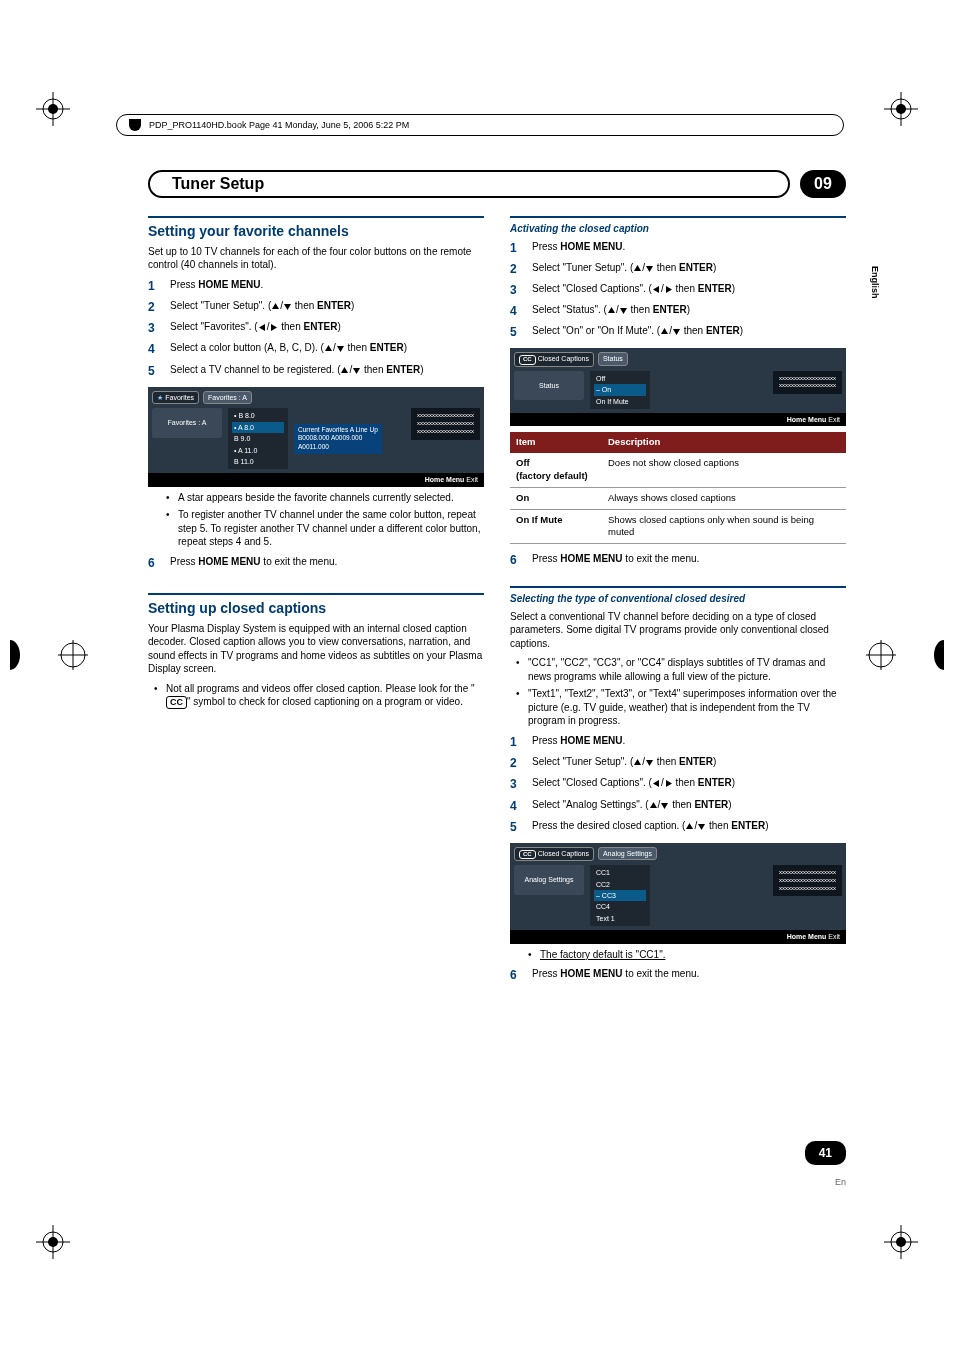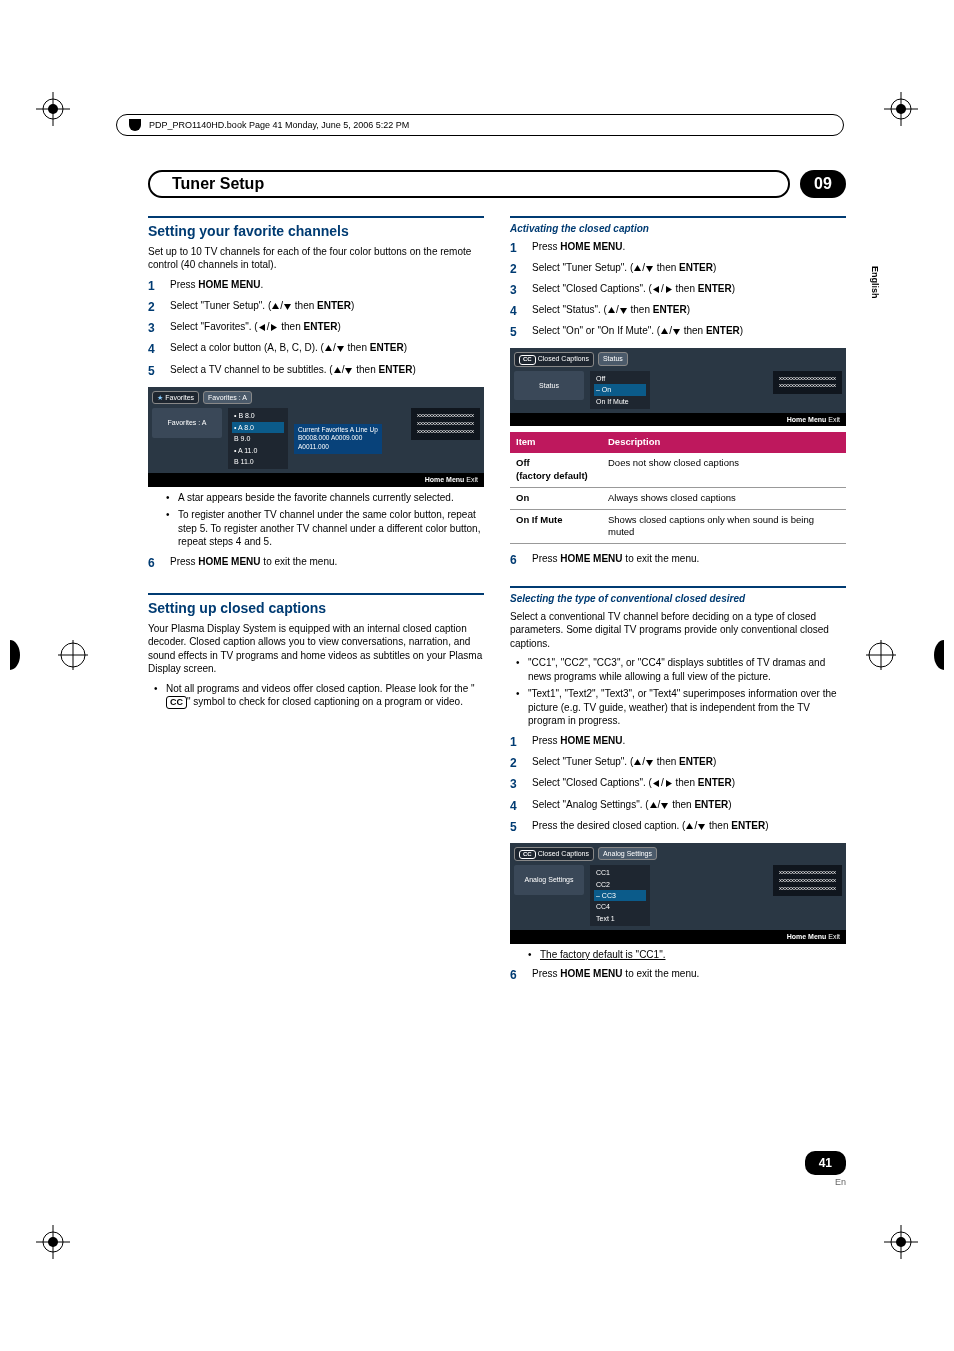--- a/index.html
+++ b/index.html
@@ -58,29 +58,29 @@
   .crumb.active { background:#4b5a6a; }
   .osd-row { display:flex; align-items:flex-start; gap:6px; margin-top:4px; }
   .osd-left { width:70px; text-align:center; background:#3a4858; padding:10px 2px; border-radius:2px; }
   .osd-list { background:#1e2630; padding:2px 4px; min-width:60px; }
   .osd-list div { padding:1px 2px; }
   .osd-list .sel { background:#0b5b8a; }
   .osd-right { margin-left:auto; background:#10161e; padding:4px 6px; font-size:6px; line-height:1.3; }
   .osd-mid { background:#08427a; padding:2px 4px; font-size:6.5px; align-self:center; }
 
   table.desc { width:100%; border-collapse:collapse; font-size:9.5px; margin:6px 0 8px 0; }
-  table.desc th { background:#be185d; color:#fff; text-align:left; padding:4px 6px; font-weight:bold; }
+  table.desc th { background:#7f1d1d; color:#fff; text-align:left; padding:4px 6px; font-weight:bold; }
   table.desc td { padding:4px 6px; border-bottom:1px solid #999; vertical-align:top; }
   table.desc td.k { font-weight:bold; width:92px; }
 
   .side-tab { position:absolute; right:-34px; top:96px; font-size:9px; font-weight:bold; writing-mode:vertical-rl; }
 
   .pagefoot { position:absolute; right:0; bottom:-6px; text-align:right; }
   .pagefoot .pn { display:inline-block; background:#000; color:#fff; border-radius:10px; padding:5px 14px; font-weight:bold; font-size:12px; }
-  .pagefoot .lang { font-size:9px; color:#666; margin-top:2px; }
+  .pagefoot .lang { font-size:9px; color:#666; margin-top:12px; }
 
   .cc-sym { display:inline-block; border:1.5px solid #000; border-radius:3px; padding:0 3px; font-weight:bold; font-size:9px; line-height:1.2; }
 
   .underline { text-decoration: underline; }
 </style>
 </head>
 <body>
 <div class="page">
 
 <div class="halfdisc l"></div>
@@ -169,21 +169,21 @@
         <li>
               <span class="num">4</span>
               <span class="txt"><span>Select a color button (A, B, C, D). (</span><svg class="arrow" width="9" height="9">
                   <path d="M4.5 1 L8 7 L1 7 Z" fill="#000"></path>
                 </svg>/<svg class="arrow" width="9" height="9">
                   <path d="M4.5 8 L8 2 L1 2 Z" fill="#000"></path>
                 </svg><span> then </span><span class="b">ENTER</span><span>)</span></span>
             </li>
         <li>
               <span class="num">5</span>
-              <span class="txt"><span>Select a TV channel to be subtitles. (</span><svg class="arrow" width="9" height="9">
+              <span class="txt"><span>Select a TV channel to be registered. (</span><svg class="arrow" width="9" height="9">
                   <path d="M4.5 1 L8 7 L1 7 Z" fill="#000"></path>
                 </svg>/<svg class="arrow" width="9" height="9">
                   <path d="M4.5 8 L8 2 L1 2 Z" fill="#000"></path>
                 </svg><span> then </span><span class="b">ENTER</span><span>)</span></span>
             </li>
       </ol>
 
       <div class="osd">
         <div class="top">
           <span class="crumb"><span style="color:#8cf">★</span> <span>Favorites</span></span>

